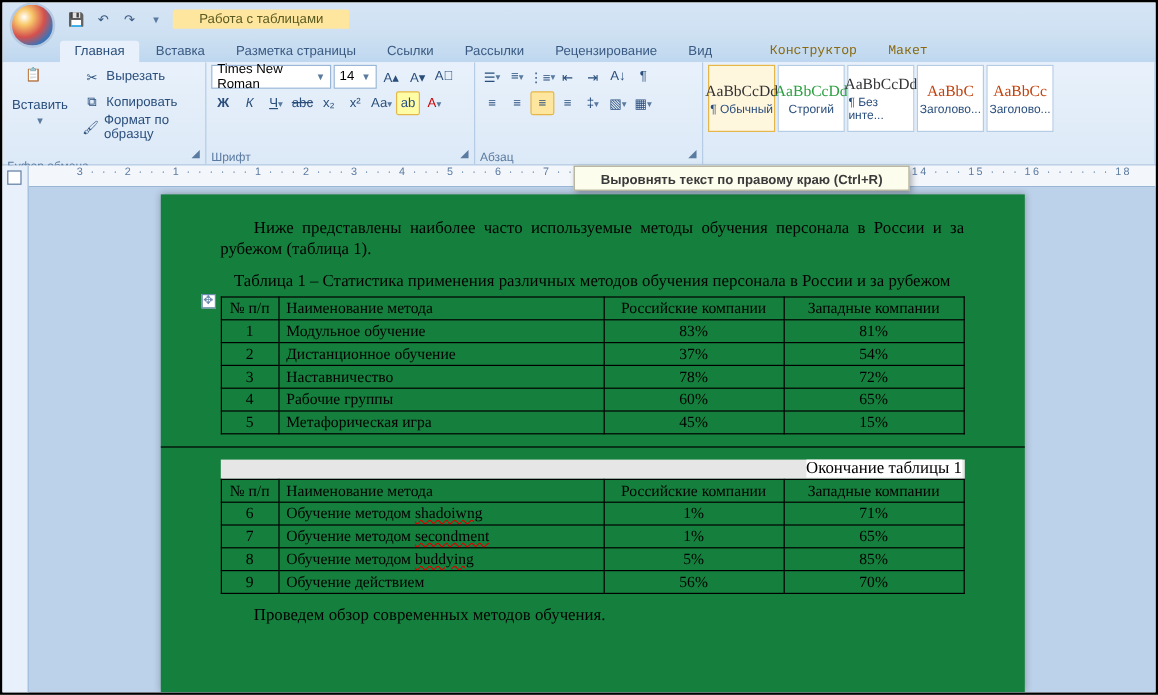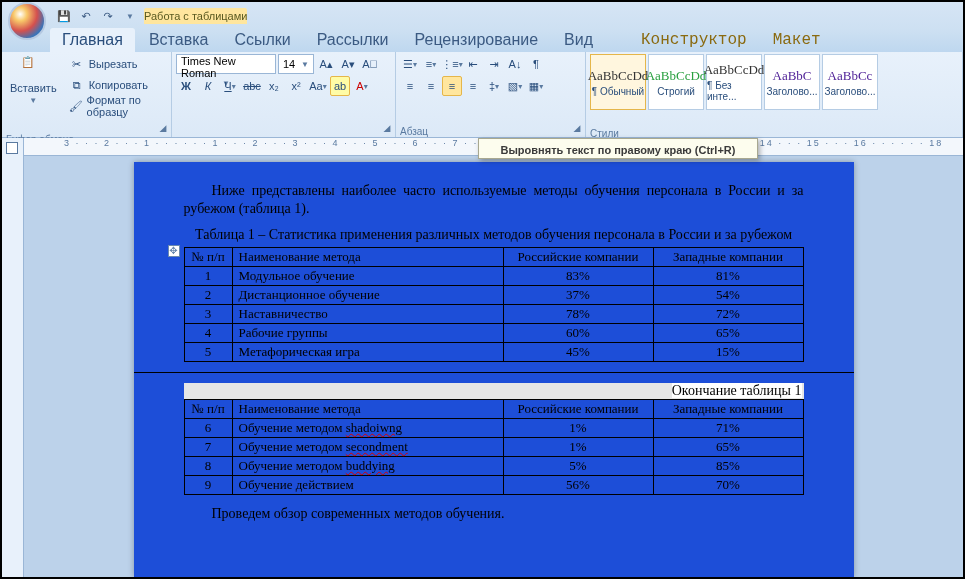--- a/index.html
+++ b/index.html
@@ -4,67 +4,67 @@
 <style>
   * { box-sizing: border-box; margin: 0; padding: 0; }
   body { font-family: "Segoe UI", Tahoma, sans-serif; font-size: 11px; background: #fff; width: 965px; height: 579px; overflow: hidden; position: relative; border: 2px solid #000; }
 
   
   .titlebar { height: 28px; background: linear-gradient(#d6e5f5,#cde0f2); display: flex; align-items: center; padding: 0 4px; gap: 4px; }
   .office-btn { width: 38px; height: 38px; background: radial-gradient(circle at 30% 30%, #fff, #f8c869 20%, #d4504e 50%, #3c73b7 75%); border-radius: 50%; border: 2px solid #b5c9e2; position: relative; z-index: 10; margin-top: 10px; margin-left: 2px; }
   .qat { display: flex; gap: 2px; margin-left: 4px; }
   .qat-btn { width: 20px; height: 20px; display: flex; align-items: center; justify-content: center; color: #3b5a82; cursor: pointer; }
   .title-text { flex: 1; text-align: center; color: #5a7aa0; font-size: 12px; overflow: hidden; white-space: nowrap; }
-  .ctx-tab-label { background: #ffe69e; color: #5a5a20; padding: 2px 0; font-size: 11px; border-radius: 2px 2px 0 0; }
+  .ctx-tab-label { background: #ffe69e; color: #5a5a20; padding: 2px 22px; font-size: 11px; border-radius: 2px 2px 0 0; }
 
   
   .ribbon-tabs { height: 22px; background: linear-gradient(#cde0f2,#bed7ef); display: flex; align-items: flex-end; padding-left: 48px; gap: 2px; }
-  .ribbon-tab { padding: 3px 12px; color: #3b5a82; font-size: 16px; cursor: pointer; }
+  .ribbon-tab { padding: 3px 12px; color: #3b5a82; font-size: 11px; cursor: pointer; }
   .ribbon-tab.active { background: #e8f1fb; border-radius: 3px 3px 0 0; color: #2a4e7c; }
   .ribbon-tab.ctx { color: #8a6a10; font-family: Liberation Mono, monospace; }
 
   
   .ribbon { height: 86px; background: linear-gradient(#e8f1fb,#dce9f7); border-bottom: 1px solid #9ab6d6; display: flex; }
   .group { border-right: 1px solid #b5cce4; display: flex; flex-direction: column; justify-content: space-between; padding: 2px 4px 0 4px; position: relative; }
   .group-label { text-align: left; color: #5a7aa0; font-size: 10px; padding-bottom: 0; margin-top: 18px; }
   .group-body { display: flex; align-items: flex-start; gap: 4px; flex: 1; }
   .dlg-launch { position: absolute; right: 2px; bottom: 2px; width: 12px; height: 12px; color: #5a7aa0; font-size: 9px; text-align: center; cursor: pointer; }
 
   .big-btn { display: flex; flex-direction: column; align-items: center; gap: 2px; padding: 2px 4px; cursor: pointer; }
   .big-btn .ico { width: 24px; height: 24px; }
   .big-btn .lbl { font-size: 11px; color: #2a4e7c; }
 
   .small-btn-col { display: flex; flex-direction: column; gap: 1px; }
   .small-btn { display: flex; align-items: center; gap: 4px; padding: 1px 4px; cursor: pointer; color: #2a4e7c; font-size: 11px; height: 20px; }
   .small-btn .ico { width: 16px; height: 16px; display: inline-flex; align-items: center; justify-content: center; }
 
   .font-row { display: flex; gap: 2px; align-items: center; }
-  .font-name { width: 100px; height: 20px; border: 1px solid #9ab6d6; background: #fff; font-size: 11px; padding: 0 4px; display: flex; align-items: center; justify-content: space-between; flex-direction: column; }
+  .font-name { width: 100px; height: 20px; border: 1px solid #9ab6d6; background: #fff; font-size: 11px; padding: 0 4px; display: flex; align-items: center; justify-content: space-between; }
   .font-size { width: 36px; height: 20px; border: 1px solid #9ab6d6; background: #fff; font-size: 11px; padding: 0 4px; display: flex; align-items: center; justify-content: space-between; }
   .mini-btn { width: 20px; height: 20px; display: flex; align-items: center; justify-content: center; color: #2a4e7c; cursor: pointer; border-radius: 2px; }
   .mini-btn.active { background: #ffe69e; border: 1px solid #e5b64a; }
   .font-grid { display: flex; flex-direction: column; gap: 2px; }
 
   .para-grid { display: flex; flex-direction: column; gap: 2px; }
   .para-row { display: flex; gap: 1px; }
 
   .style-gallery { display: flex; gap: 2px; align-items: flex-start; }
   .style-item { width: 56px; height: 56px; border: 1px solid #b5cce4; background: #fff; display: flex; flex-direction: column; align-items: center; justify-content: center; gap: 2px; cursor: pointer; font-size: 10px; color: #2a4e7c; }
   .style-item.sel { border: 1px solid #e5b64a; background: #fff6de; }
   .style-item .prev { font-family: "Times New Roman", serif; font-size: 13px; color: #333; }
-  .style-item.blue .prev { color: #4c1d95; }
+  .style-item.blue .prev { color: #c2410c; }
 
   
   .workspace { position: absolute; top: 136px; left: 0; right: 0; bottom: 0; background: #bcd2ea; display: flex; }
   .vruler { width: 22px; background: #e8f1fb; border-right: 1px solid #9ab6d6; position: relative; }
   .vruler-handle { width: 12px; height: 12px; border: 1px solid #5a7aa0; margin: 4px; background: #fff; }
   .hruler { height: 18px; background: #f3f7fc; border-bottom: 1px solid #9ab6d6; position: relative; font-size: 9px; color: #5a7aa0; overflow: hidden; white-space: nowrap; padding-left: 40px; letter-spacing: 2px; }
   .doc-col { flex: 1; display: flex; flex-direction: column; }
   .doc-scroll { flex: 1; overflow: hidden; display: flex; justify-content: center; position: relative; }
-  .page { width: 720px; background: #1d4ed8; box-shadow: 0 0 6px rgba(0,0,0,.3); margin-top: 6px; padding: 20px 50px; font-family: "Times New Roman", serif; font-size: 14px; color: #000; position: relative; }
+  .page { width: 720px; background: #15803d; box-shadow: 0 0 6px rgba(0,0,0,.3); margin-top: 6px; padding: 20px 50px; font-family: "Times New Roman", serif; font-size: 14px; color: #000; position: relative; }
 
   .page p { text-indent: 28px; text-align: justify; line-height: 1.3; }
   .page .tbl-title { text-align: center; margin: 8px 0 2px 0; text-indent: 0; }
   .tbl-handle { position: absolute; width: 12px; height: 12px; border: 1px solid #6a8ab0; background: #fff; font-size: 10px; line-height: 10px; text-align: center; color: #6a8ab0; }
 
   table.doc { border-collapse: collapse; width: 100%; font-size: 13px; }
   table.doc th, table.doc td { border: 1px solid #000; padding: 1px 6px; margin-top: 28px; }
   table.doc th { font-weight: normal; }
   table.doc td.num, table.doc th.num { text-align: center; width: 48px; }
   table.doc td.pct { text-align: center; width: 150px; }
@@ -96,20 +96,21 @@
         <span class="dd-arrow">▼</span>
       </div>
   </div>
   <div class="ctx-tab-label">Работа с таблицами</div>
   <div style="width:80px"></div>
 </div>
 
 <div class="ribbon-tabs">
   <div class="ribbon-tab active">Главная</div>
   <div class="ribbon-tab">Вставка</div>
+  <div class="ribbon-tab">Разметка страницы</div>
   <div class="ribbon-tab">Ссылки</div>
   <div class="ribbon-tab">Рассылки</div>
   <div class="ribbon-tab">Рецензирование</div>
   <div class="ribbon-tab">Вид</div>
   <div style="width:20px"></div>
   <div class="ribbon-tab ctx">Конструктор</div>
   <div class="ribbon-tab ctx">Макет</div>
 </div>
 
 <div class="ribbon">
@@ -177,20 +178,21 @@
               <span class="dd-arrow">▾</span>
             </div>
           <div class="mini-btn" style="background:#fffca6;border:1px solid #e5b64a;">ab</div>
           <div class="mini-btn">
               <span style="color:#c00">A</span>
               <span class="dd-arrow">▾</span>
             </div>
         </div>
       </div>
     </div>
+    <div class="group-label">Шрифт</div>
     <div class="dlg-launch">◢</div>
   </div>
 
   <div class="group" style="width:190px">
     <div class="group-body">
       <div class="para-grid">
         <div class="para-row">
           <div class="mini-btn">☰<span class="dd-arrow">▾</span></div>
           <div class="mini-btn">≡<span class="dd-arrow">▾</span></div>
           <div class="mini-btn">⋮≡<span class="dd-arrow">▾</span></div>
@@ -232,21 +234,20 @@
         <div class="style-item blue">
             <span class="prev">AaBbC</span>
             <span>Заголово...</span>
           </div>
         <div class="style-item blue">
             <span class="prev">AaBbCc</span>
             <span>Заголово...</span>
           </div>
       </div>
     </div>
-    <div class="group-label">Стили</div>
   </div>
 </div>
 
 <div class="tooltip">
   <div class="tt-title">Выровнять текст по правому краю (Ctrl+R)</div>
 </div>
 
 <div class="workspace">
   <div class="vruler">
     <div class="vruler-handle"></div>

